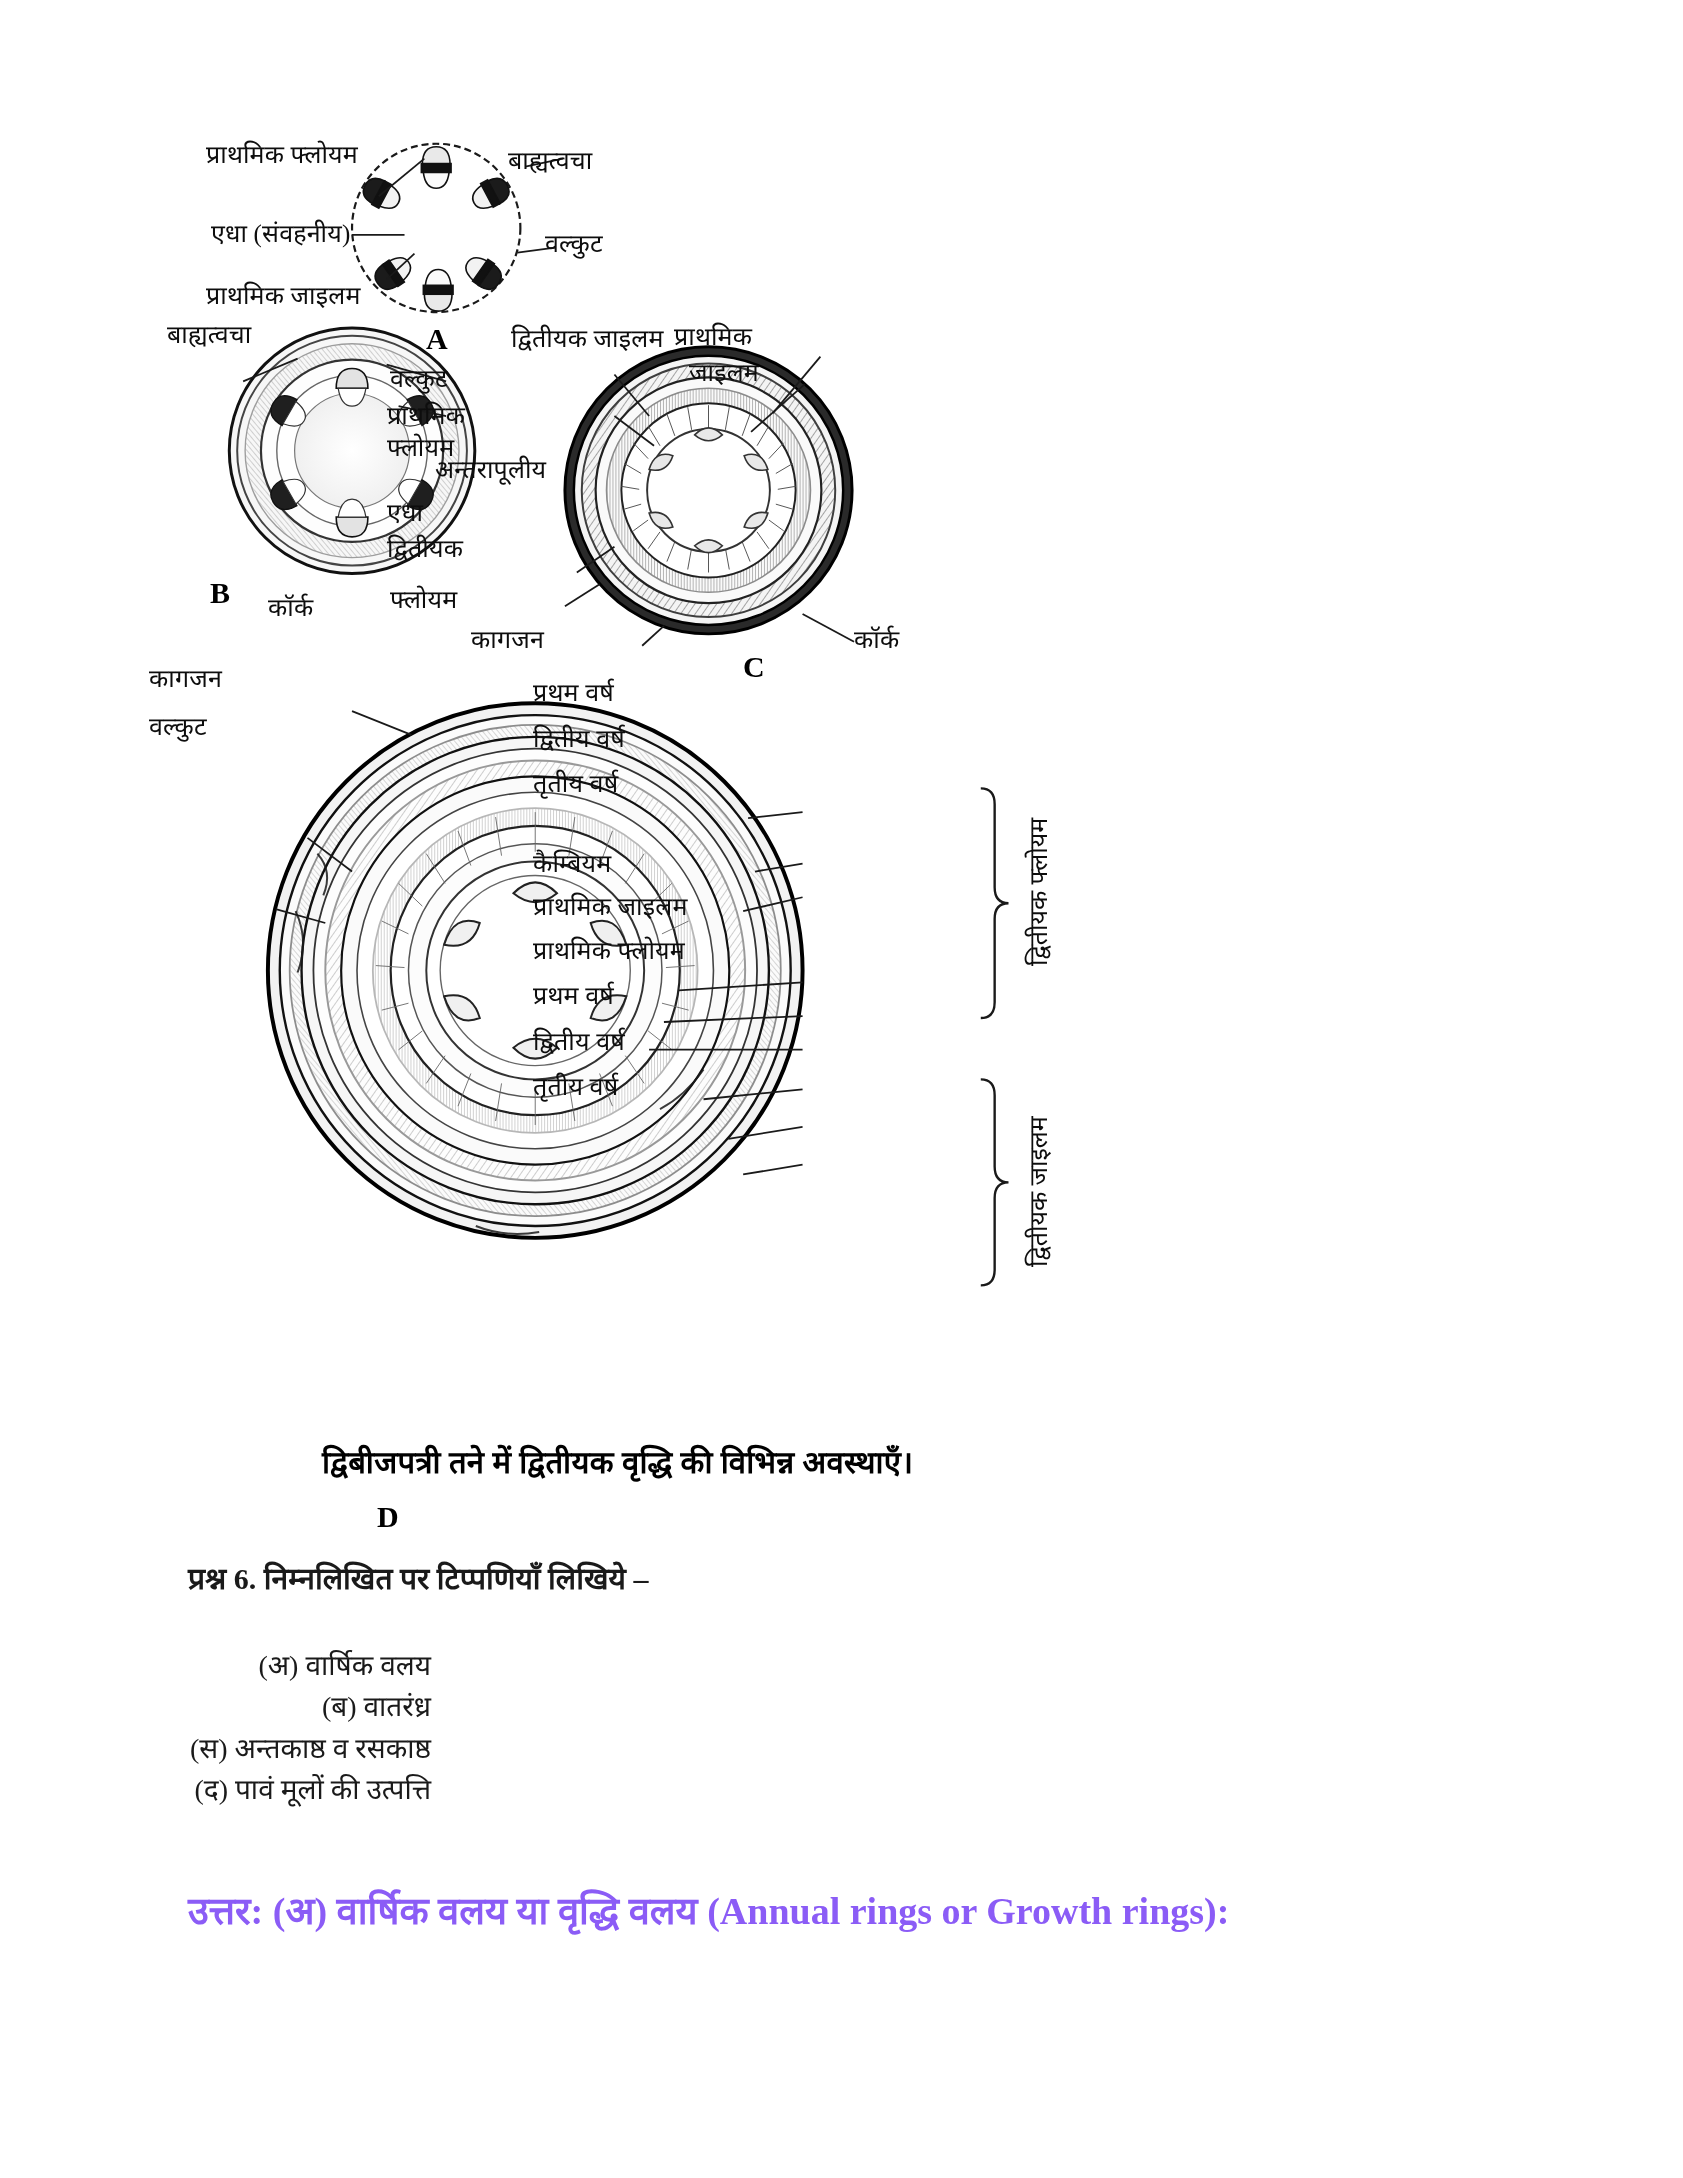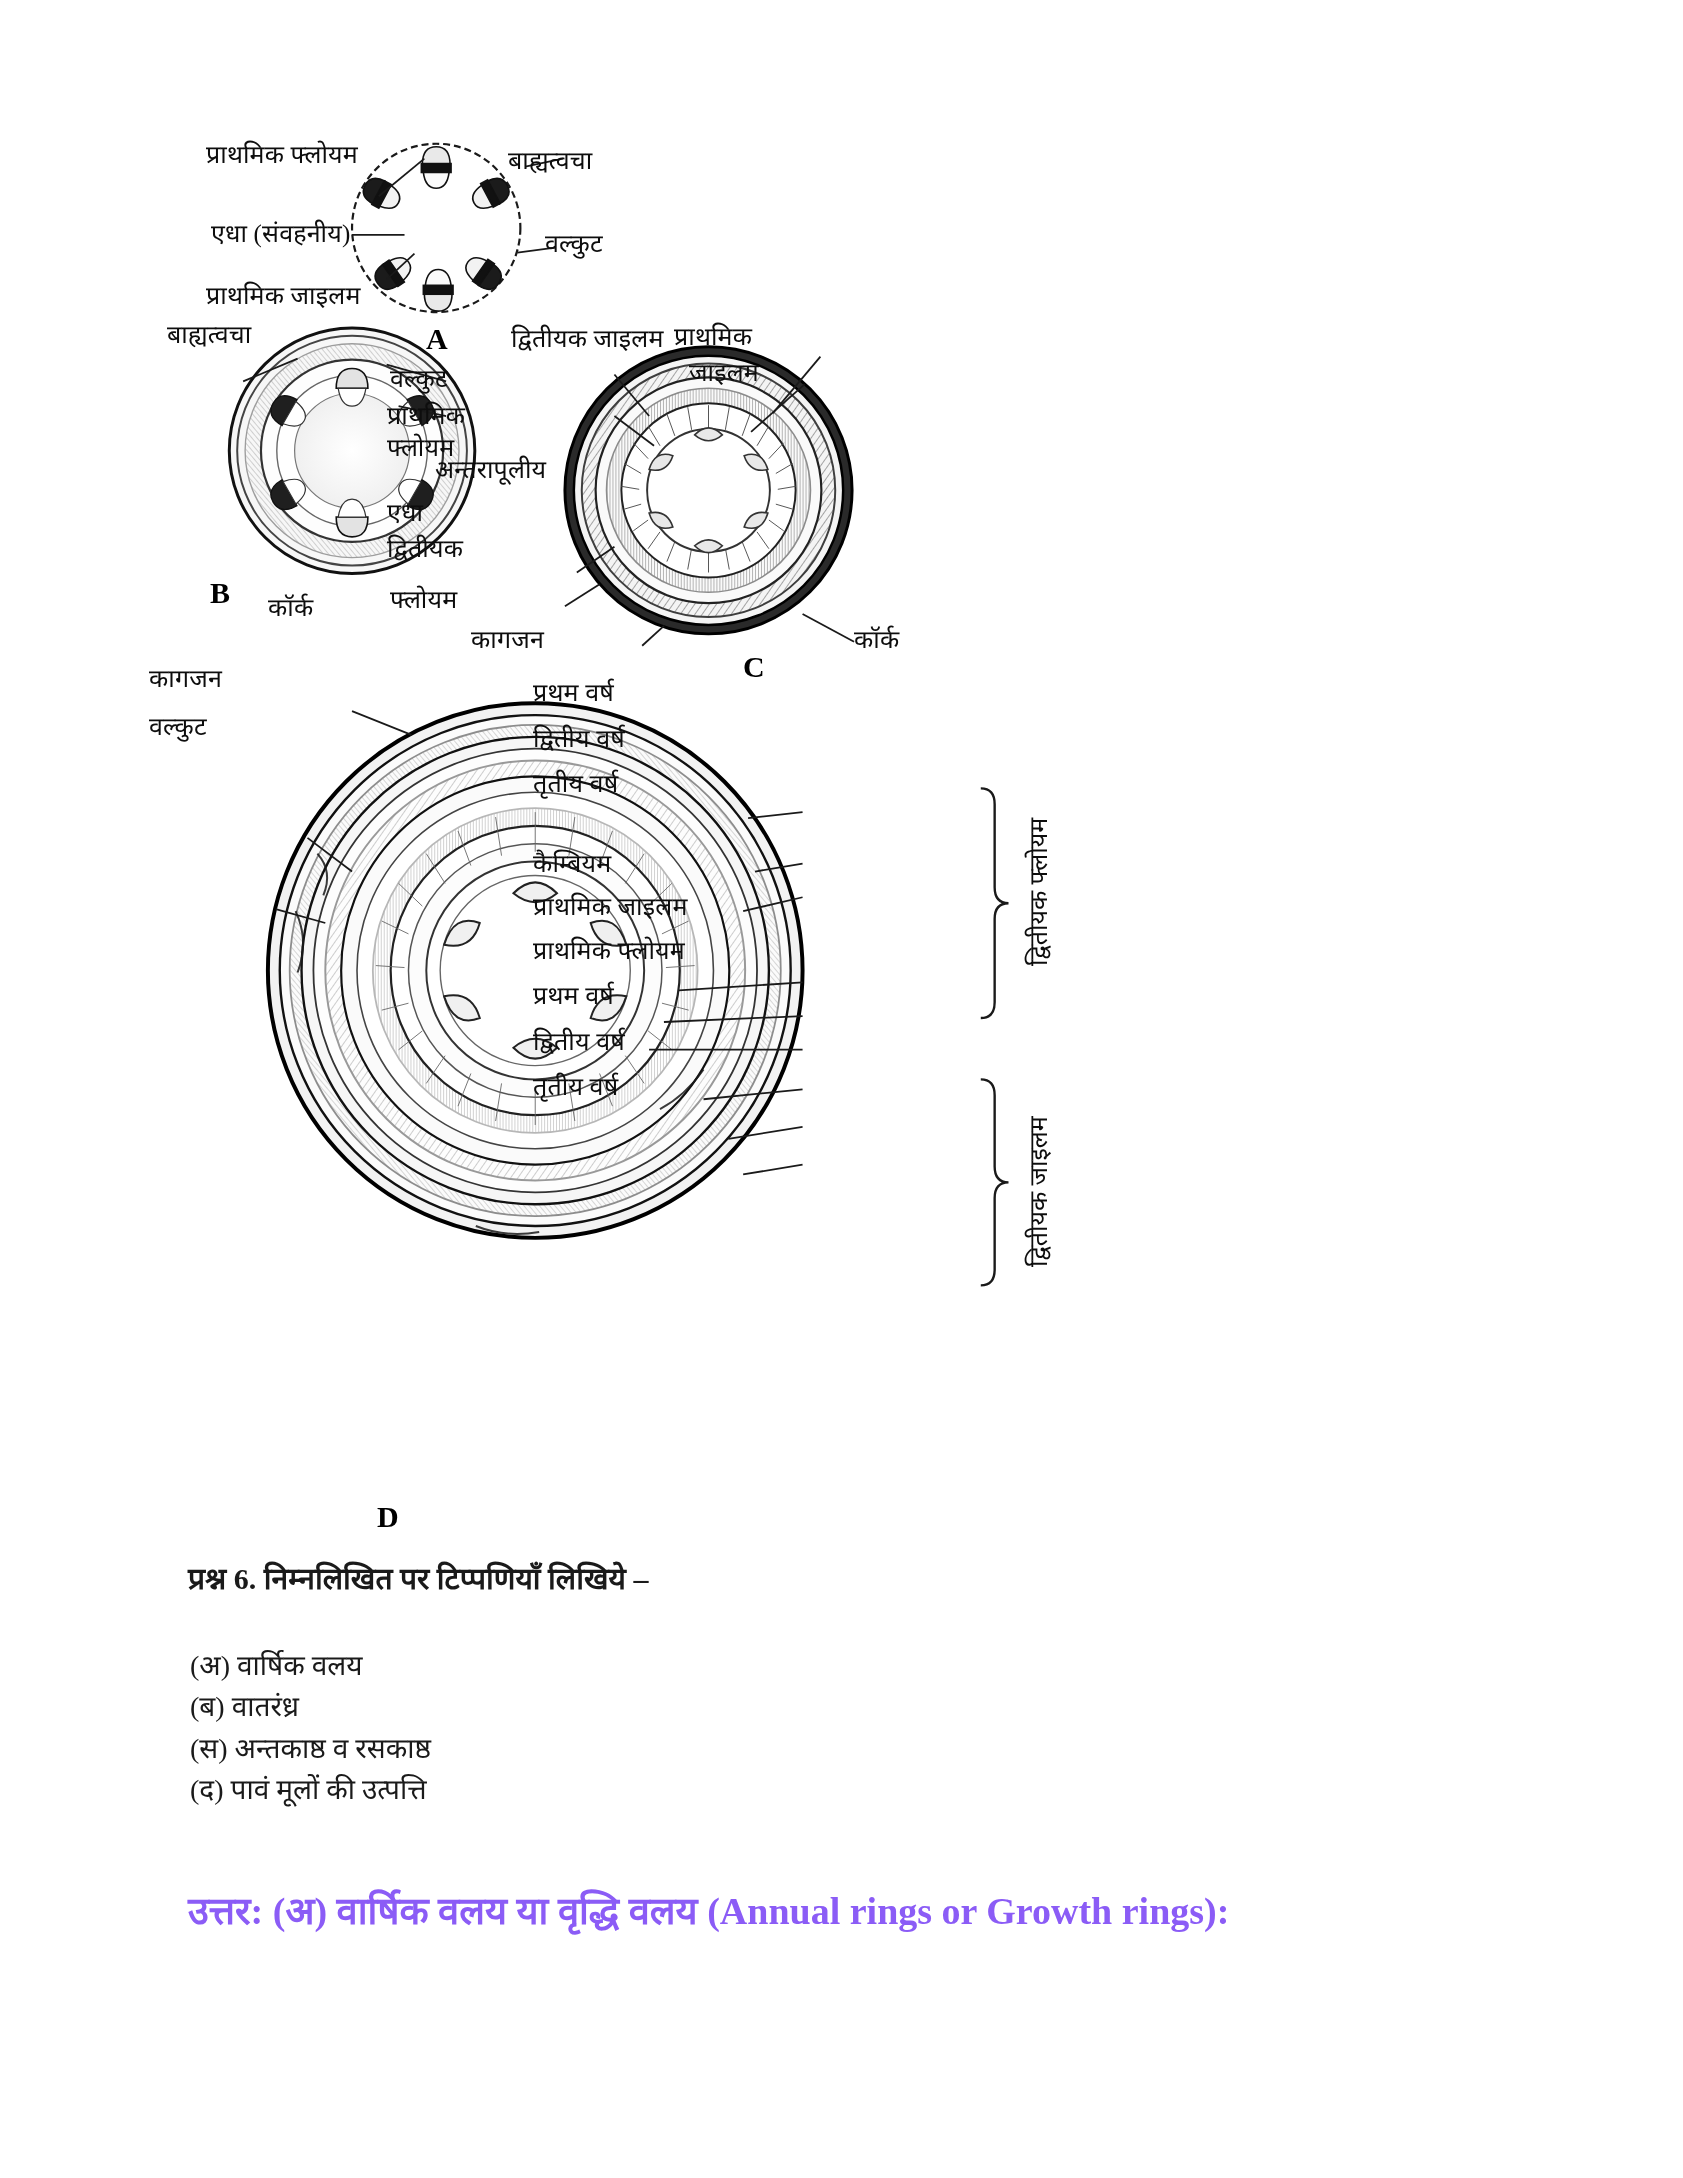--- a/index.html
+++ b/index.html
@@ -81,20 +81,21 @@
     color: #1a1a1a;
   }
   .opt-list {
     position: absolute;
     left: 190px;
     top: 1645px;
     font-family: "Liberation Serif", serif;
     font-size: 28px;
     line-height: 1.48;
     color: #1a1a1a;
+    text-align: right;
   }
   .opt-list div { white-space: nowrap; }
   .answer-line {
     position: absolute;
     left: 188px;
     top: 1883px;
     font-family: "Liberation Serif", serif;
     font-size: 38px;
     font-weight: bold;
     color: #8b5cf6;
@@ -422,20 +423,21 @@
 
     <div class="lbl" style="left:384px; top:954px;">तृतीय वर्ष</div>
 
     <div class="vlbl" style="left:871px; top:847px;">द्वितीयक फ्लोयम</div>
 
     <div class="vlbl" style="left:871px; top:1148px;">द्वितीयक जाइलम</div>
 
     <div class="panel-id" style="left:228px; top:1381px;">D</div>
   </div>
 
+  <div class="fig-caption">द्विबीजपत्री तने में द्वितीयक वृद्धि की विभिन्न अवस्थाएँ।</div>
 
   <div class="q-heading">प्रश्न 6. निम्नलिखित पर टिप्पणियाँ लिखिये –</div>
 
   <div class="opt-list">
     <div>(अ) वार्षिक वलय</div>
     <div>(ब) वातरंध्र</div>
     <div>(स) अन्तकाष्ठ व रसकाष्ठ</div>
     <div>(द) पावं मूलों की उत्पत्ति</div>
   </div>
 

